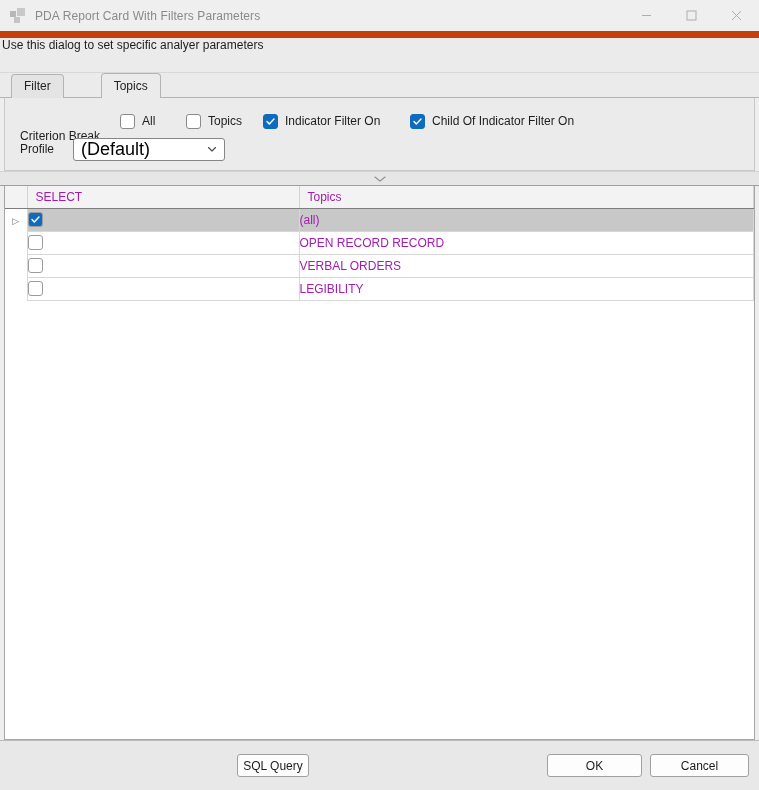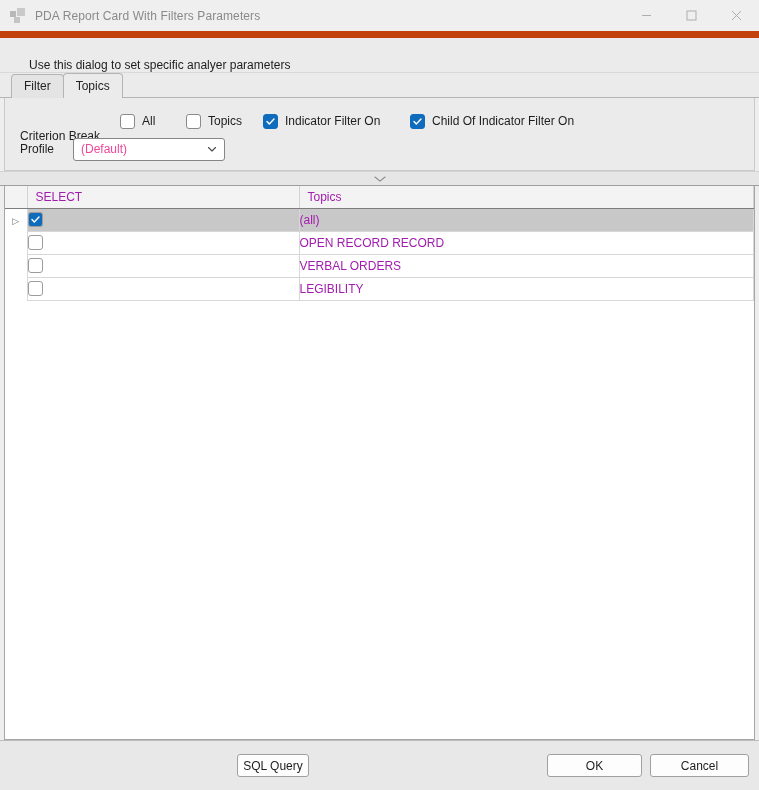--- a/index.html
+++ b/index.html
@@ -78,39 +78,40 @@
   }
   .win-btn svg { display: block; }
 
   
   .instruction-band {
     height: 35px;
     min-height: 35px;
     background: #ebebeb;
     border-bottom: 1px solid #d8d8d8;
     display: flex;
-    align-items: flex-end;
-    padding-left: 29px;
+    align-items: flex-start;
+    padding-left: 2px;
     box-sizing: border-box;
   }
   .instruction-text {
     font-size: 12px;
     color: #1d1d1d;
   }
 
   
   .tabstrip {
     height: 25px;
     min-height: 25px;
     background: #ebebeb;
     position: relative;
     padding-left: 11px;
     box-sizing: border-box;
     display: flex;
     align-items: flex-end;
+    gap: 38px;
   }
   .tabstrip::after {
     content: "";
     position: absolute;
     left: 0; right: 0; bottom: 0;
     height: 1px;
     background: #b4b4b4;
   }
   .tab {
     height: 24px;
@@ -199,21 +200,21 @@
     height: 23px;
     background: #ffffff;
     border: 1px solid #868686;
     border-radius: 3px;
     box-sizing: border-box;
     display: flex;
     align-items: center;
     padding: 0 6px 0 7px;
     justify-content: space-between;
   }
-  .combo-value { font-size: 12px; color: #ec4899; }
+  .combo-value { font-size: 18px; color: #000000; }
   .combo-arrow { color: #4a4a4a; display: flex; align-items: center; }
 
   
   .splitter {
     height: 13px;
     min-height: 13px;
     background: #e6e6e6;
     border-top: 1px solid #d2d2d2;
     border-bottom: 1px solid #9f9f9f;
     display: flex;

